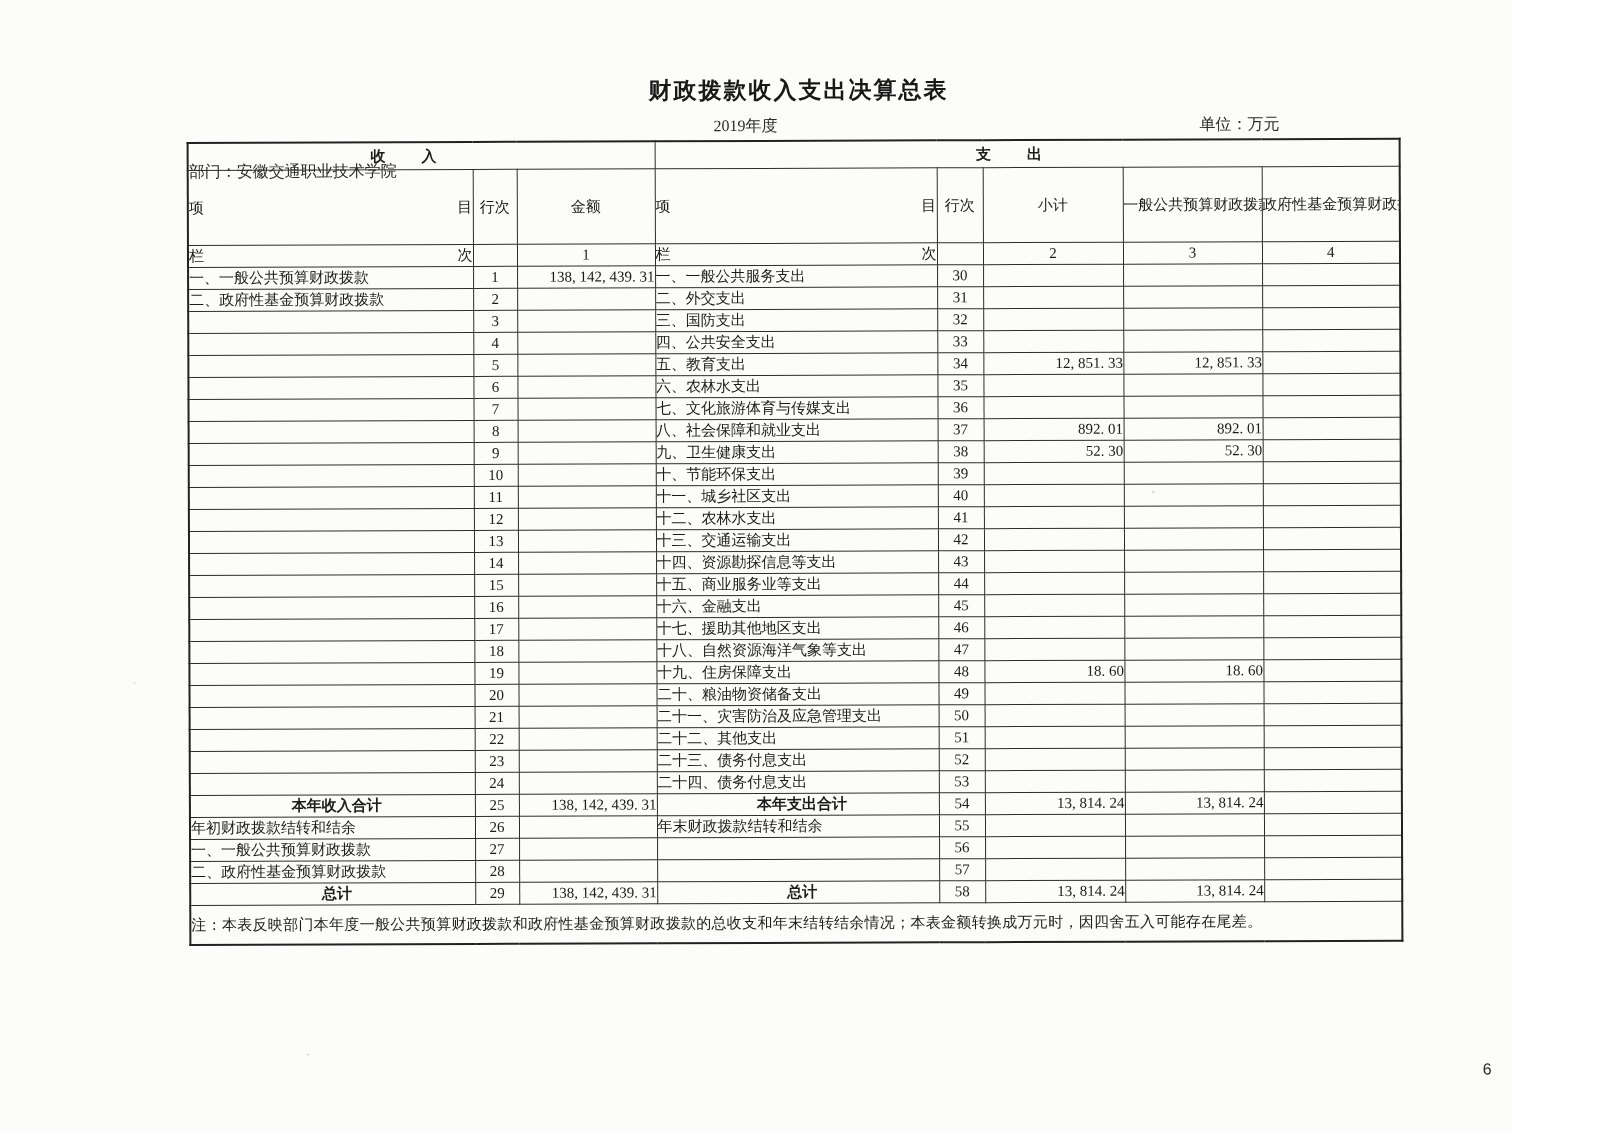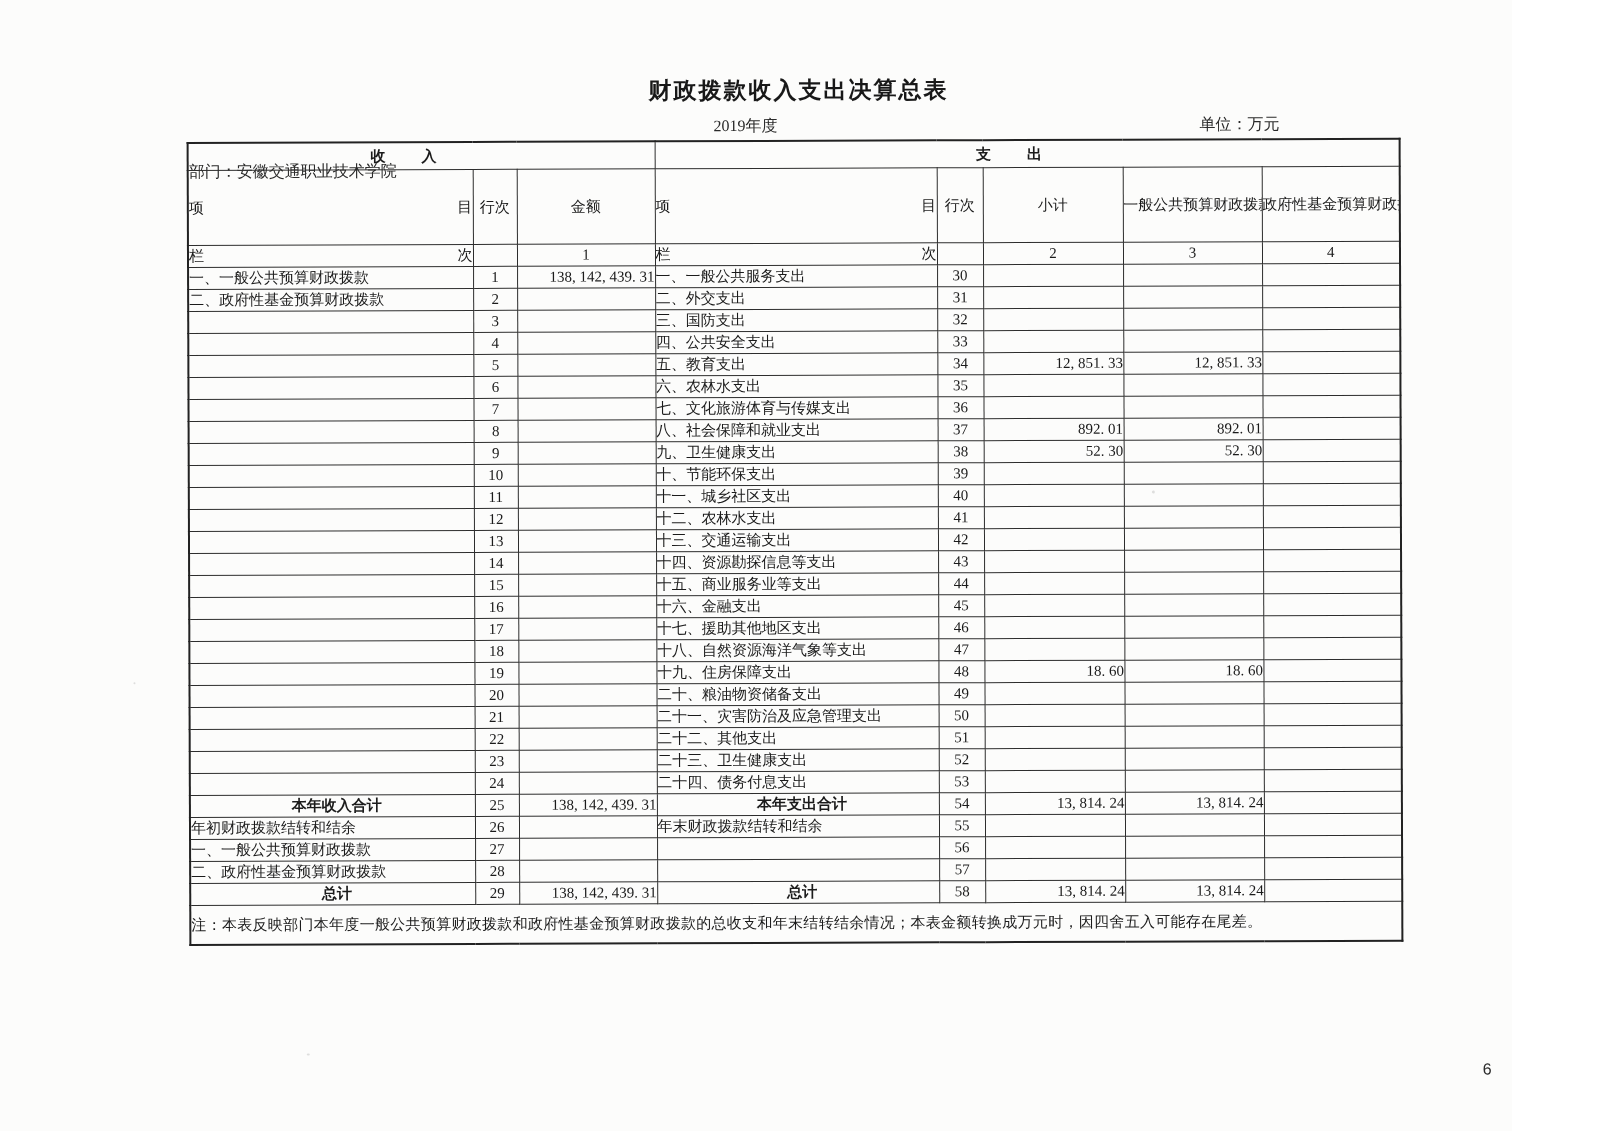--- a/index.html
+++ b/index.html
@@ -332,21 +332,21 @@
             <td class="item">二十二、其他支出</td>
             <td class="rowno">51</td>
             <td class="num"></td>
             <td class="num"></td>
             <td class="num"></td>
           </tr>
           <tr>
             <td class="item"></td>
             <td class="rowno">23</td>
             <td class="num"></td>
-            <td class="item">二十三、卫生健康支出</td>
+            <td class="item">二十三、债务付息支出</td>
             <td class="rowno">52</td>
             <td class="num"></td>
             <td class="num"></td>
             <td class="num"></td>
           </tr>
           <tr>
             <td class="item"></td>
             <td class="rowno">24</td>
             <td class="num"></td>
             <td class="item">二十四、债务付息支出</td>

